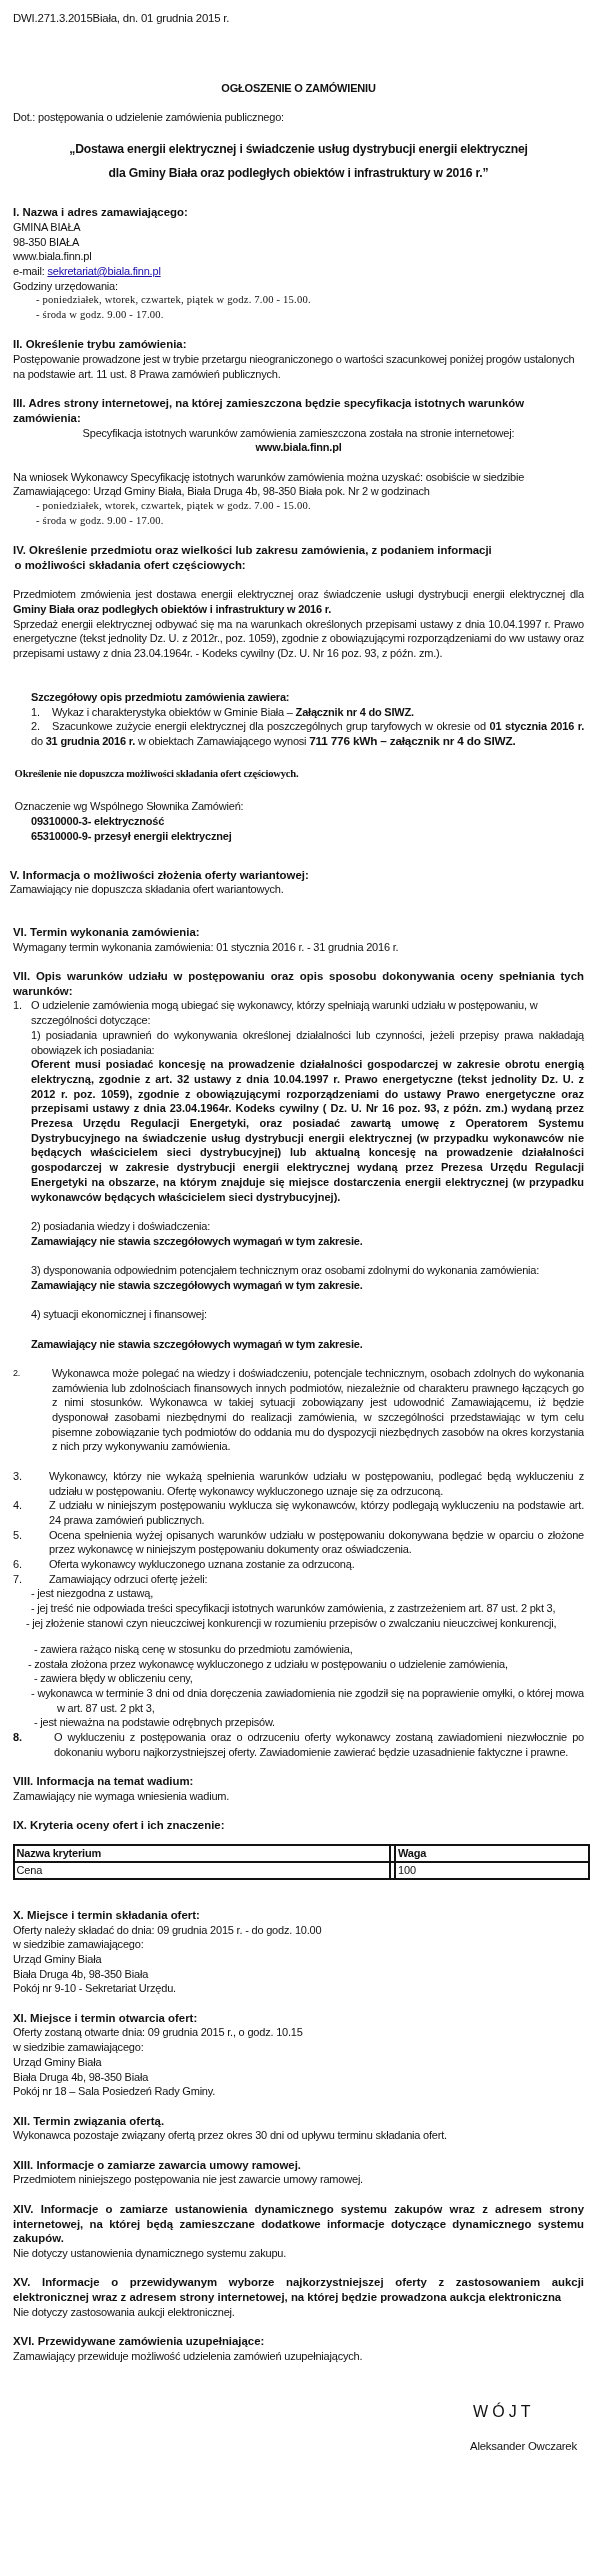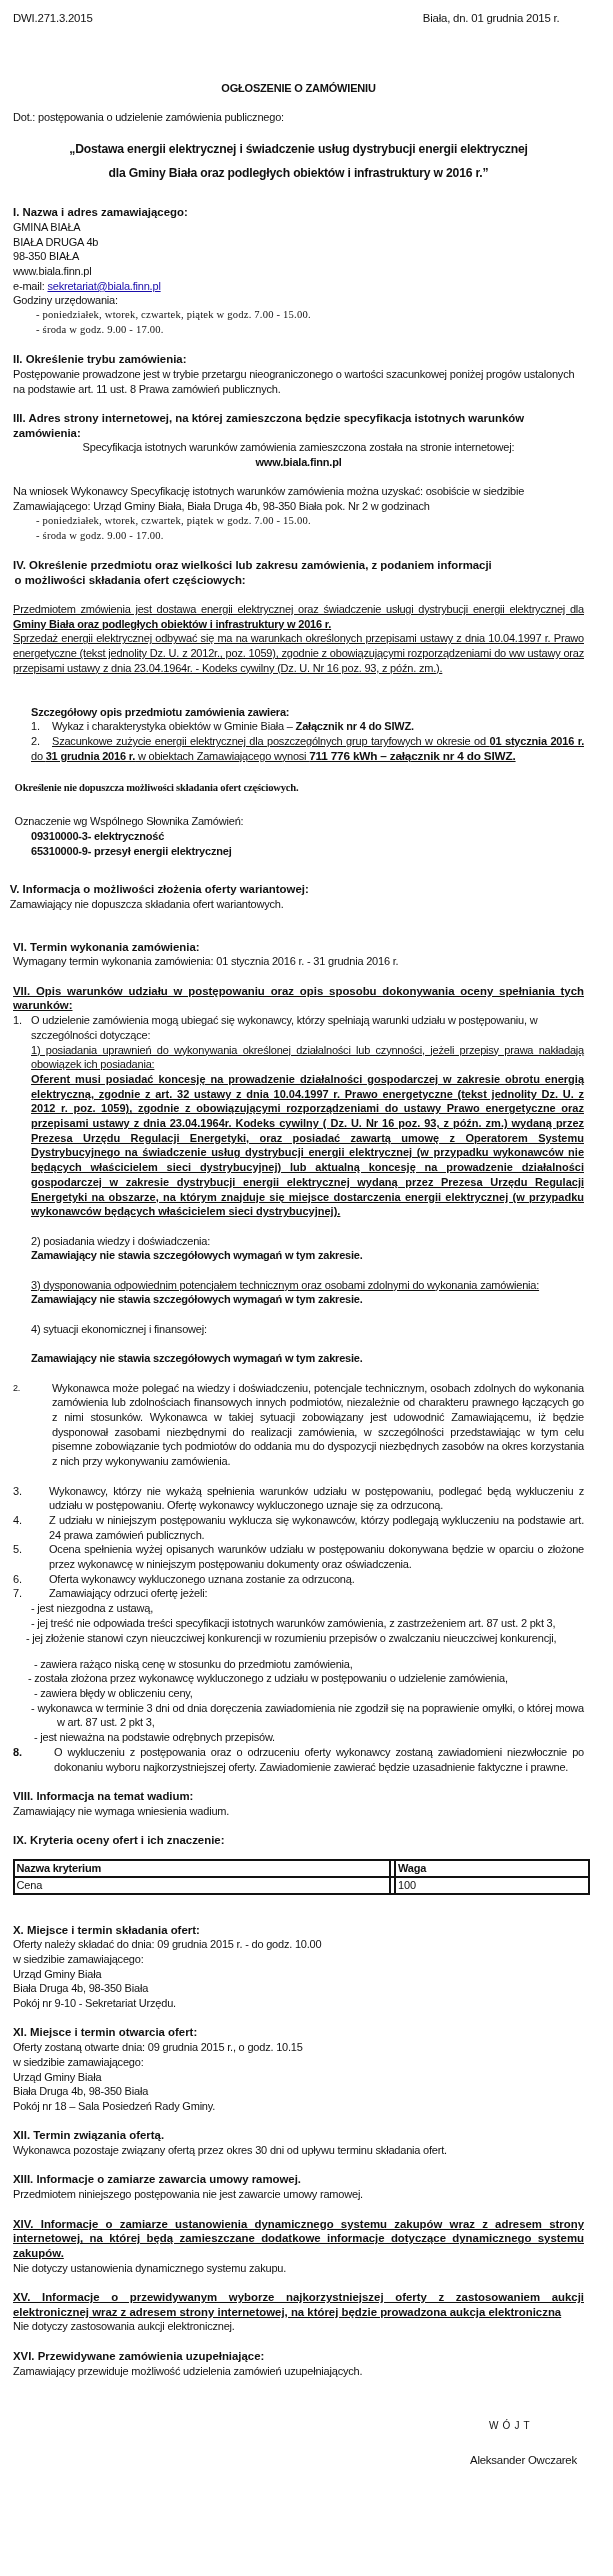--- a/index.html
+++ b/index.html
@@ -6,42 +6,42 @@
   body {
     width: 613px;
     min-height: 2576px;
     font-family: "Liberation Sans", sans-serif;
     color: #111;
     font-size: 11px;
     line-height: 14.7px;
     letter-spacing: -0.2px;
   }
   .page { padding: 9.8px 29px 33px 13px; box-sizing: border-box; width: 613px; position: relative; }
-  .hdr-row { display: flex; justify-content: space-between; margin-top: 1.6px; font-size: 11.4px; }
+  .hdr-row { display: flex; justify-content: flex-start; margin-top: 1.6px; font-size: 11.4px; }
   .hdr-row .right { margin-right: 24.5px; }
   .doc-title { text-align: center; font-weight: bold; font-size: 11px; margin-top: 55px; letter-spacing: -0.2px; }
   .dot-line { margin-top: 14.7px; }
   .subject { text-align: center; font-weight: bold; font-size: 12.2px; line-height: 24.5px; margin-top: 11.4px; letter-spacing: -0.2px; }
   h2 { font-size: 11.4px; font-weight: bold; margin: 0; line-height: 14.7px; letter-spacing: 0; }
   .sec { margin-top: 14.7px; }
   .serif { font-family: "Liberation Serif", serif; font-size: 10.6px; letter-spacing: 0.2px; }
   .indent1 { padding-left: 23px; }
-  .justify { text-align: justify; text-decoration: underline; }
+  .justify { text-align: justify; }
   a.link { color: #1a0dab; text-decoration: underline; }
   .center { text-align: center; }
   .b { font-weight: bold; }
   .list-num { display: flex; }
   .list-num .n { width: 41px; flex: 0 0 41px; }
   .list-num .t { flex: 1; text-align: justify; }
   .dash-hang { padding-left: 44px; text-indent: -24.5px; text-align: justify; }
   table.crit { border-collapse: separate; border: 1.6px solid #111; width: 577px; margin-top: 11.4px; border-spacing: 0; }
   table.crit td { border: 0.8px solid #111; padding: 0 1.6px; height: 14px; font-size: 11px; }
   table.crit td.gap { width: 3.3px; padding: 0; border-left: 0.8px solid #111; border-right: 0.8px solid #111; }
   .sign { position: relative; height: 98px; margin-top: 41px; }
-  .sign .wojt { position: absolute; left: 476px; top: 0; letter-spacing: 4.1px; font-size: 10px; }
+  .sign .wojt { position: absolute; left: 460px; top: 0; letter-spacing: 4.1px; font-size: 16px; }
   .sign .name { position: absolute; left: 457px; top: 34px; font-size: 11.4px; }
 </style>
 </head>
 <body>
 
 <div class="page">
 
   <div class="hdr-row">
     <span>DWI.271.3.2015</span>
     <span class="right">Biała, dn. 01 grudnia 2015 r.</span>
@@ -51,21 +51,20 @@
   <div class="dot-line">Dot.: postępowania o udzielenie zamówienia publicznego:</div>
 
   <div class="subject">
     <div>„Dostawa energii elektrycznej i świadczenie usług dystrybucji energii elektrycznej</div>
     <div>dla Gminy Biała oraz podległych obiektów i infrastruktury w 2016 r.”</div>
   </div>
 
   <div class="sec" style="margin-top:19.6px">
     <h2>I.  Nazwa i adres zamawiającego:</h2>
     <div>GMINA BIAŁA</div>
-    <div>BIAŁA DRUGA 4b</div>
     <div>98-350 BIAŁA</div>
     <div>www.biala.finn.pl</div>
     <div>
       <span>e-mail: </span><a class="link">sekretariat@biala.finn.pl</a>
     </div>
     <div>Godziny urzędowania:</div>
     <div class="serif indent1">- poniedziałek, wtorek, czwartek, piątek w godz. 7.00 - 15.00.</div>
     <div class="serif indent1">- środa w godz. 9.00 - 17.00.</div>
   </div>
 

